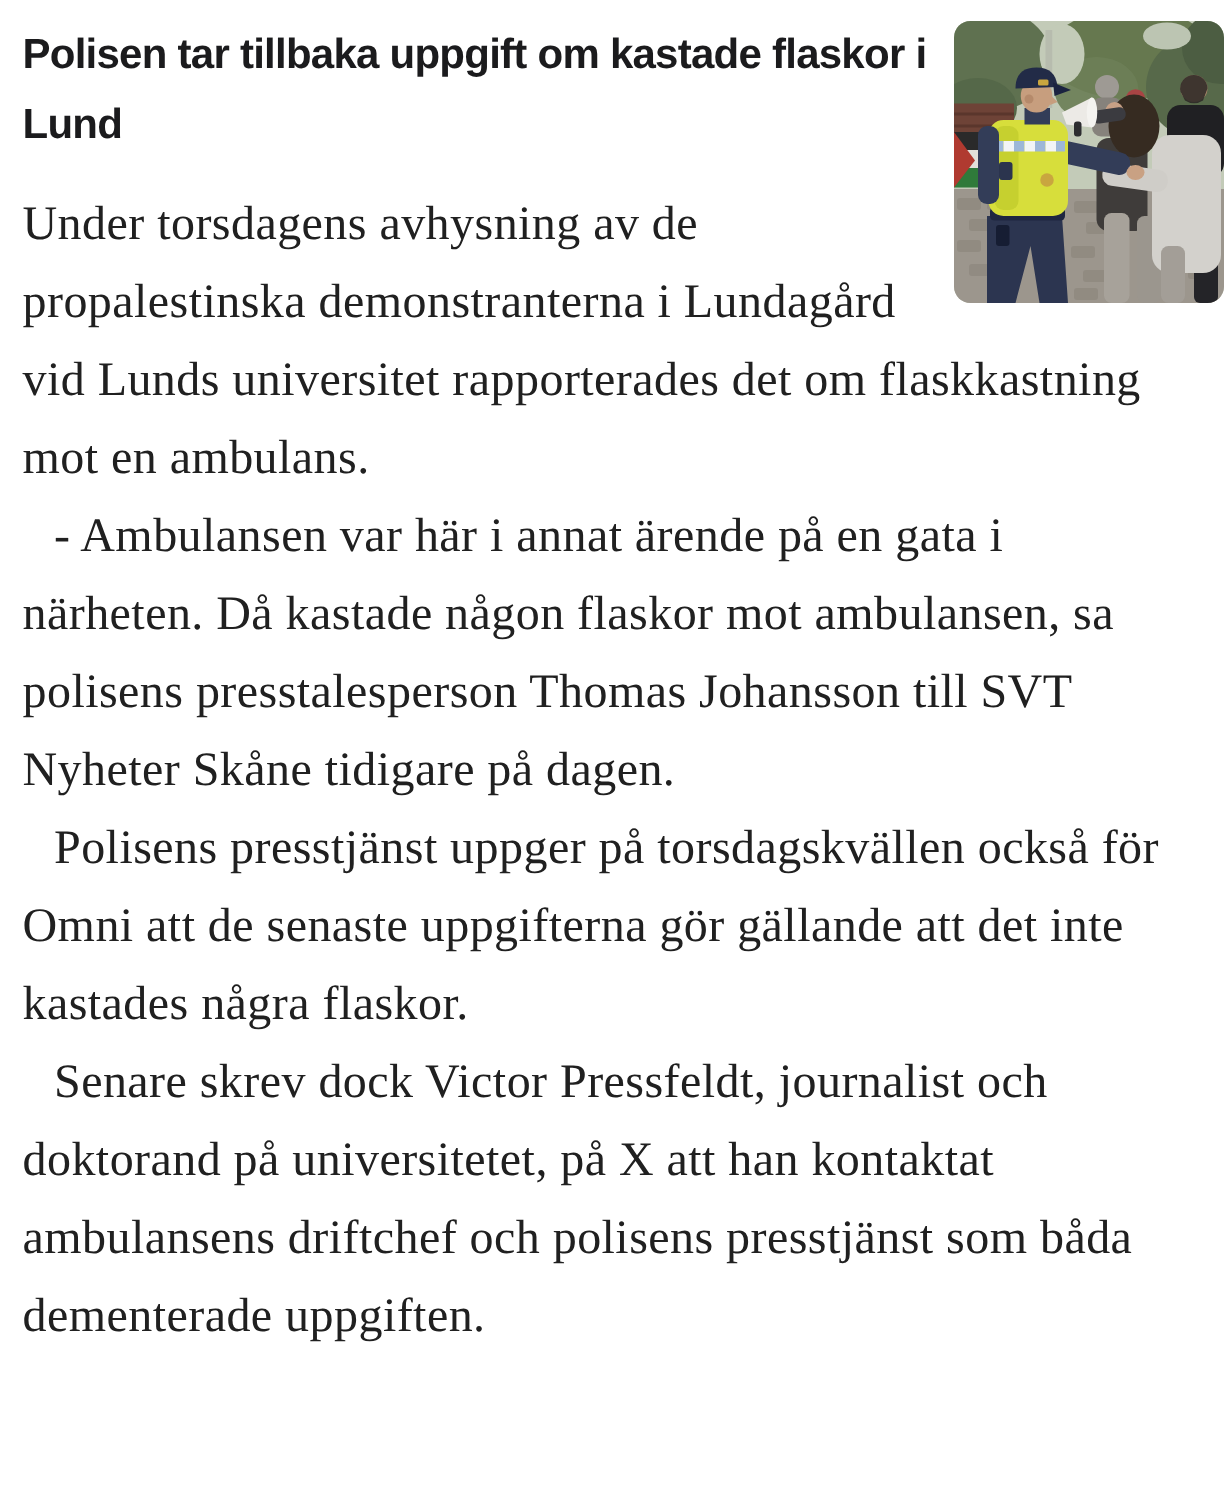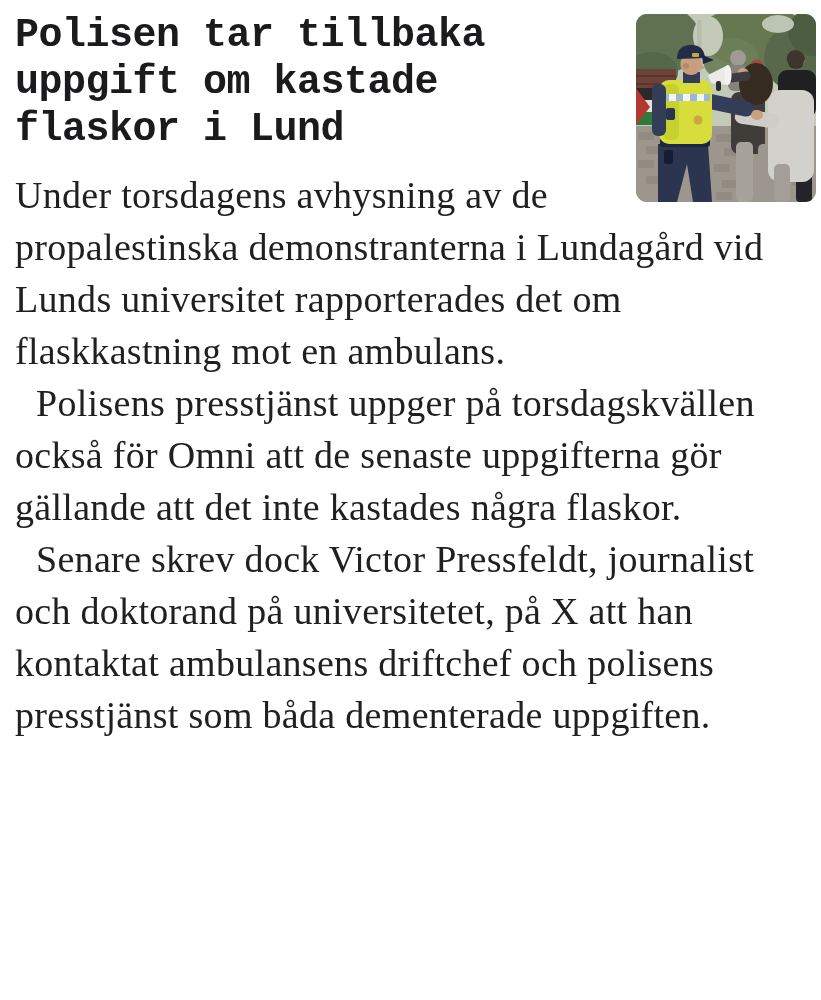--- a/index.html
+++ b/index.html
@@ -25,30 +25,30 @@
     width: 180px;
     height: 188px;
     margin: 2px 0 14px 14px;
     padding: 0;
     border-radius: 11px;
     overflow: hidden;
     background: #c9cfbf;
   }
   figure.thumb svg { display: block; width: 100%; height: 100%; }
   h1.headline {
-    font-family: Liberation Mono, monospace;
+    font-family: Liberation Sans, sans-serif;
     font-weight: 700;
-    font-size: 40px;
+    font-size: 28px;
     line-height: 47px;
     letter-spacing: -0.5px;
     color: var(--headline-color, #1b1b1d);
     margin: 0 28px 16px 0;
   }
   .body-text p {
-    font-size: 38px;
+    font-size: 32px;
     line-height: 52px;
     letter-spacing: 0.3px;
     color: var(--body-color, #202020);
     margin: 0 28px 0 0;
     text-align: left;
   }
   .body-text p.indented { text-indent: 21px; }
 </style>
 </head>
 <body>
@@ -180,17 +180,18 @@
           <rect x="56" y="39" width="7" height="4" rx="1" fill="#c9a63f"></rect>
         </g>
       </g>
     </svg>
   </figure>
 
   <h1 class="headline">Polisen tar tillbaka uppgift om kastade flaskor i Lund</h1>
 
   <div class="body-text">
     <p>Under torsdagens avhysning av de propalestinska demonstranterna i Lundagård vid Lunds universitet rapporterades det om flaskkastning mot en ambulans.</p>
+    <p class="indented">- Ambulansen var här i annat ärende på en gata i närheten. Då kastade någon flaskor mot ambulansen, sa polisens presstalesperson Thomas Johansson till SVT Nyheter Skåne tidigare på dagen.</p>
     <p class="indented">Polisens presstjänst uppger på torsdagskvällen också för Omni att de senaste uppgifterna gör gällande att det inte kastades några flaskor.</p>
     <p class="indented">Senare skrev dock Victor Pressfeldt, journalist och doktorand på universitetet, på X att han kontaktat ambulansens driftchef och polisens presstjänst som båda dementerade uppgiften.</p>
   </div>
 
 </div>
 
 </body></html>

